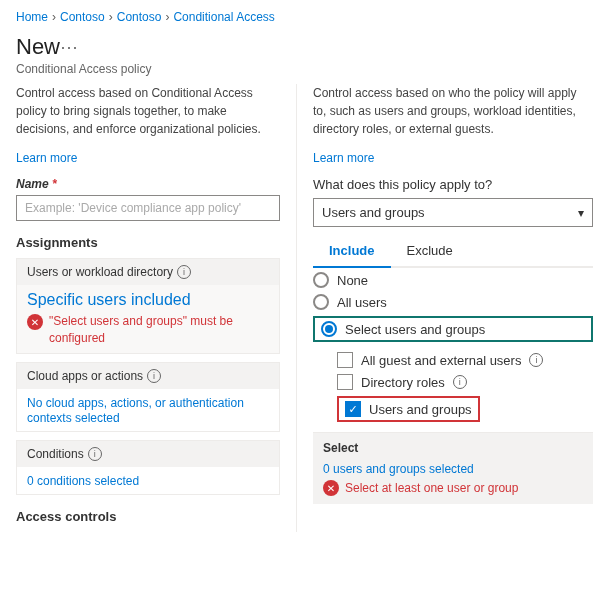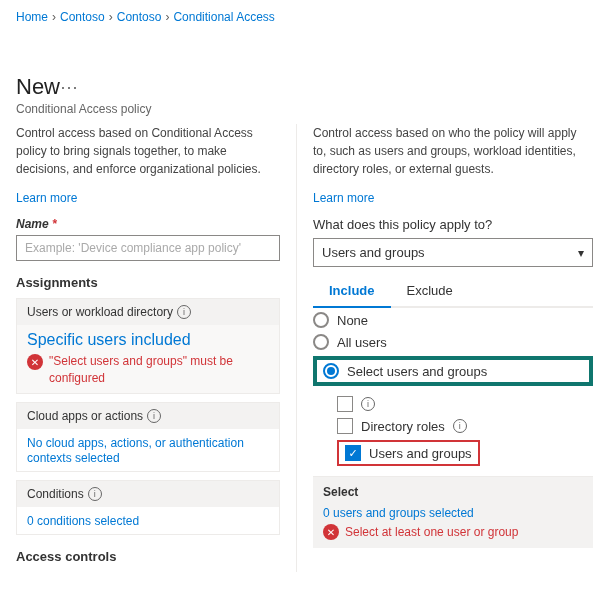--- a/index.html
+++ b/index.html
@@ -2,21 +2,21 @@
 <html><head>
   <meta charset="utf-8">
   <style>
     * { box-sizing: border-box; margin: 0; padding: 0; }
     body { font-family: 'Segoe UI', Arial, sans-serif; font-size: 13px; color: #333; background: #fff; width: 609px; min-height: 593px; overflow: hidden; }
 
     .breadcrumb { display: flex; align-items: center; gap: 4px; padding: 10px 16px 6px; font-size: 12px; color: #0078d4; }
     .breadcrumb span { color: #605e5c; font-size: 12px; }
 
     .page-header { padding: 4px 16px 8px; }
-    .page-title-row { display: flex; align-items: center; gap: 0; margin-top: 40px; }
+    .page-title-row { display: flex; align-items: center; gap: 0; }
     .page-title { font-size: 22px; font-weight: 300; color: #222; }
     .page-dots { font-size: 18px; color: #666; cursor: pointer; }
     .page-subtitle { font-size: 12px; color: #666; margin-top: 2px; }
 
     .main-layout { display: flex; gap: 0; padding: 0 16px; }
 
     .left-panel { width: 280px; flex-shrink: 0; padding-right: 16px; }
     .right-panel { flex: 1; padding-left: 16px; border-left: 1px solid #edebe9; }
 
     .description-text { font-size: 12px; color: #444; line-height: 1.5; margin-bottom: 12px; }
@@ -175,32 +175,33 @@
         <div class="radio-circle"></div>
         <span>None</span>
       </div>
 
       <div class="radio-item">
         <div class="radio-circle"></div>
         <span>All users</span>
       </div>
 
       <div class="radio-item">
-        <div style="border: 4px solid #0f766e; padding: 3px 6px; display:flex; align-items:center; gap:8px; background:#fff; flex:1;">
+        <div style="border: 2px solid #0f766e; padding: 3px 6px; display:flex; align-items:center; gap:8px; background:#fff; flex:1;">
           <div class="radio-circle checked"></div>
           <span>Select users and groups</span>
         </div>
       </div>
     </div>
 
     
     <div class="checkbox-section">
 
       <div class="checkbox-item">
         <div class="checkbox-box"></div>
+        <span>All guest and external users</span>
         <span class="info-icon">i</span>
       </div>
 
       <div class="checkbox-item">
         <div class="checkbox-box"></div>
         <span>Directory roles</span>
         <span class="info-icon">i</span>
       </div>
 
       <div class="checkbox-item">

